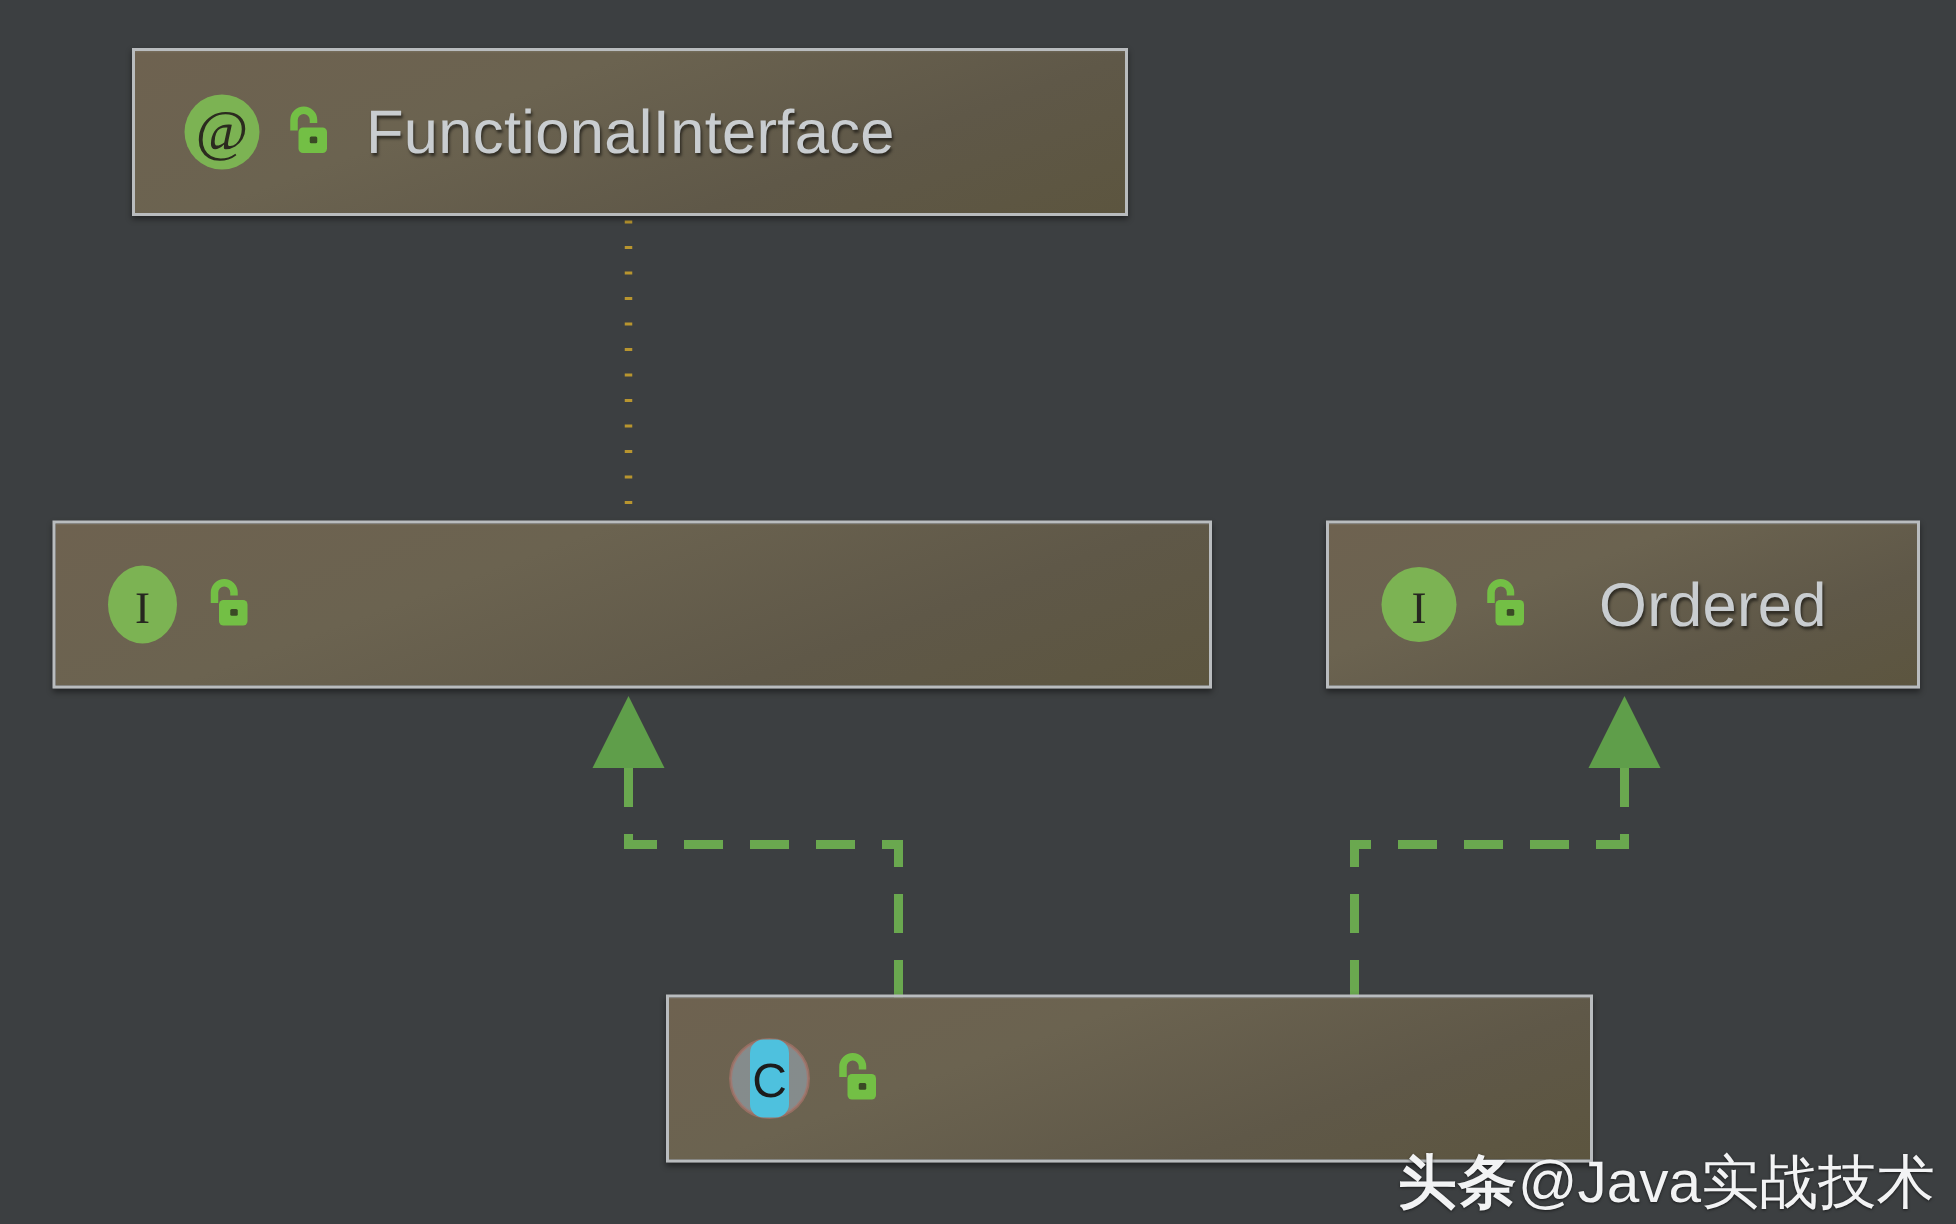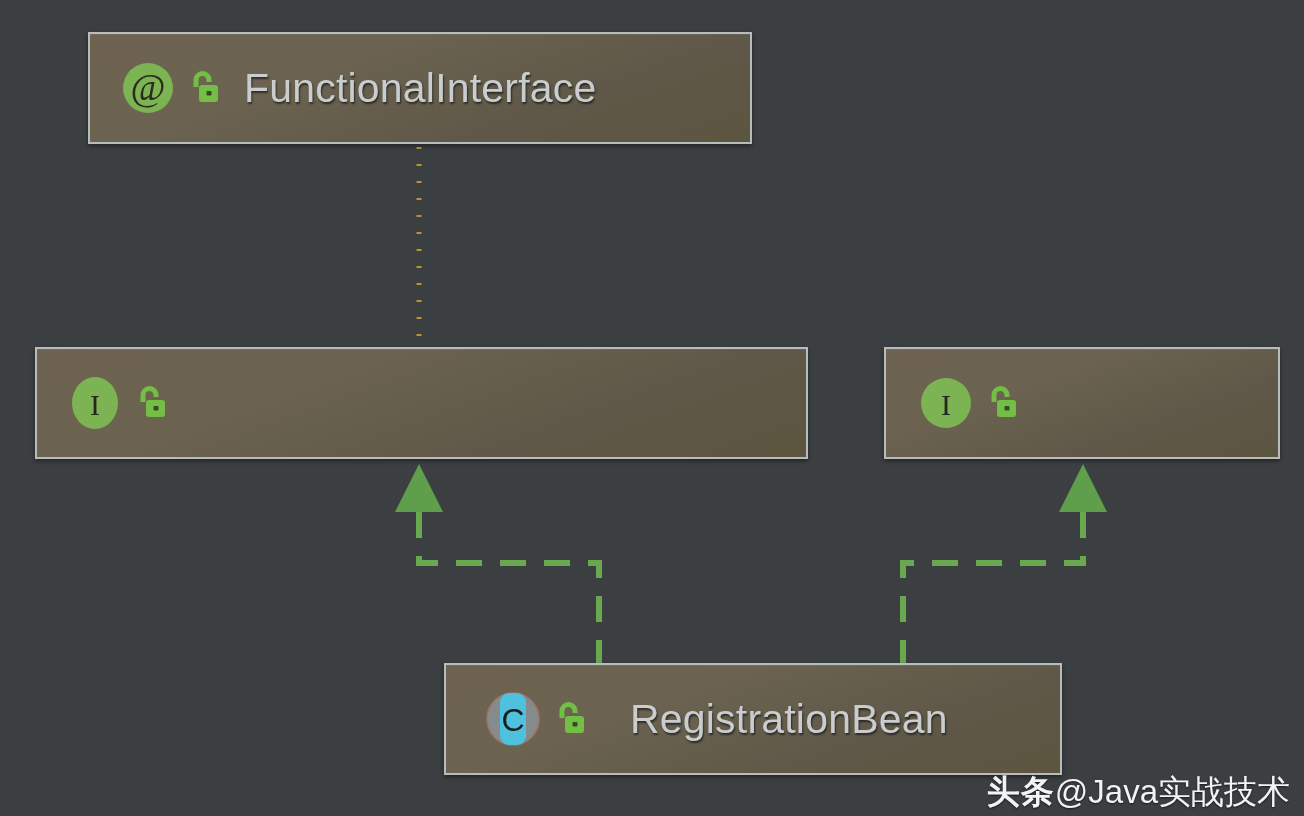--- a/index.html
+++ b/index.html
@@ -75,21 +75,21 @@
   #node-ordered .node-inner { padding-left: 32px; }
   #node-ordered .lock-icon { margin-right: 46px; }
   #node-registrationbean .node-inner { padding-left: 38px; }
   #node-registrationbean .lock-icon { margin-right: 42px; }
   
   #watermark {
     position: absolute;
     right: 14px;
     bottom: 8px;
     color: #f2f3f4;
-    font-size: 33px;
+    font-size: 39px;
     line-height: 1;
     white-space: nowrap;
     text-shadow: 0 1px 2px rgba(0,0,0,0.6);
   }
   #watermark .wm-brand {
     font-weight: bold;
     letter-spacing: 1px;
   }
   #watermark .wm-handle {
     font-weight: normal;
@@ -151,37 +151,37 @@
     <div class="node-inner">
       <svg class="kind-icon" width="56" height="56" viewBox="0 0 56 56">
         <circle cx="28" cy="28" r="25" fill="#7cb353"></circle>
         <text x="28" y="40" text-anchor="middle" font-family="Liberation Serif, serif" font-size="30" fill="#262620">I</text>
       </svg>
       <svg class="lock-icon" width="34" height="38" viewBox="0 0 34 38">
         <path d="M8 18 L8 11 A6.5 6.5 0 0 1 21 11 L21 13" fill="none" stroke="#73bf45" stroke-width="5" stroke-linecap="butt"></path>
         <rect x="11" y="16" width="19" height="17" rx="3" fill="#73bf45"></rect>
         <rect x="18.5" y="22" width="5" height="4.5" rx="1" fill="#3a4a25"></rect>
       </svg>
+      <span class="node-label">Ordered</span>
     </div>
   </div>
 
   <div class="node" id="node-registrationbean">
     <div class="node-inner">
       <svg class="kind-icon" width="58" height="58" viewBox="0 0 58 58">
         <circle cx="29" cy="29" r="26" fill="#8d9aa0" opacity="0.75"></circle>
         <circle cx="29" cy="29" r="26" fill="none" stroke="#a8736a" stroke-width="2" opacity="0.7"></circle>
         <rect x="16" y="3" width="26" height="52" rx="9" fill="#4ec1de"></rect>
         <text x="29" y="41" text-anchor="middle" font-family="Liberation Sans, sans-serif" font-size="32" fill="#1c1c1c">C</text>
       </svg>
       <svg class="lock-icon" width="34" height="38" viewBox="0 0 34 38">
         <path d="M8 18 L8 11 A6.5 6.5 0 0 1 21 11 L21 13" fill="none" stroke="#73bf45" stroke-width="5" stroke-linecap="butt"></path>
         <rect x="11" y="16" width="19" height="17" rx="3" fill="#73bf45"></rect>
         <rect x="18.5" y="22" width="5" height="4.5" rx="1" fill="#3a4a25"></rect>
       </svg>
-      <span class="node-label">RegistrationBean</span>
     </div>
   </div>
 
   <div id="watermark">
     <span class="wm-brand">头条</span><span class="wm-handle">@Java实战技术</span>
   </div>
 
 </div>
 
 </body></html>

